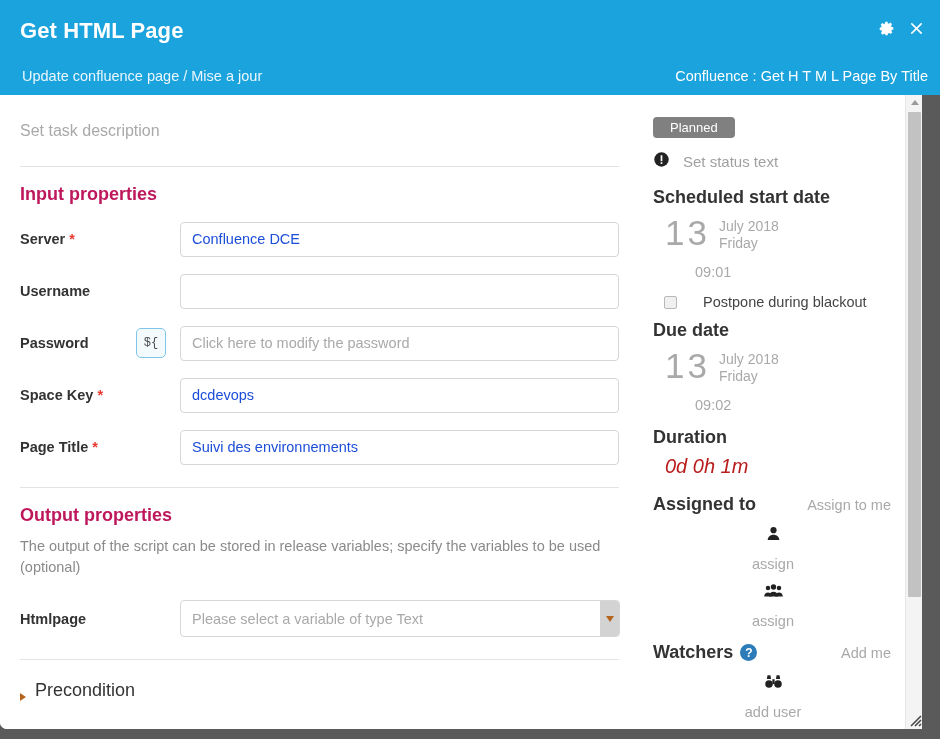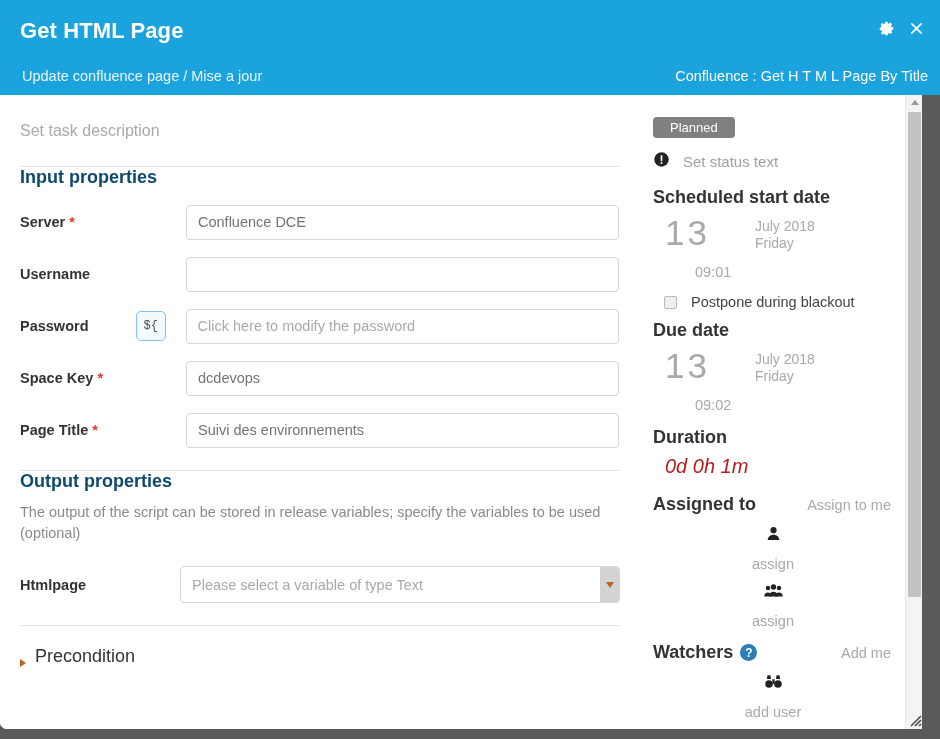--- a/index.html
+++ b/index.html
@@ -86,23 +86,24 @@
     cursor: text;
   }
 
   .hr {
     margin-top: 26px;
     border-top: 1px solid #e2e2e2;
     width: 599px;
   }
 
   .section-title {
+    margin-top: 17px;
     font-size: 18px;
     font-weight: bold;
-    color: #0c4a6e;
+    color: #be185d;
   }
 
   .section-desc {
     margin-top: 10px;
     width: 600px;
     font-size: 14.5px;
     color: #8a8a8a;
     line-height: 1.45;
   }
 
@@ -122,25 +123,24 @@
   }
   .req { color: #e8392f; font-weight: bold; }
 
   .text-input {
     width: 440px;
     height: 35px;
     border: 1px solid #d6d6d6;
     border-radius: 4px;
     background: #ffffff;
     font-size: 14.5px;
-    color: #737373;
+    color: #1d4ed8;
     padding: 0 11px;
     font-family: "Liberation Sans", sans-serif;
     outline: none;
-    margin-left: 6px;
   }
   .text-input::placeholder { color: #a9a9a9; }
 
   .var-btn {
     width: 30px; height: 30px;
     border: 1px solid #7ec5e8;
     border-radius: 5px;
     background: #f2fafd;
     color: #4a4a4a;
     font-size: 12px;
@@ -240,21 +240,20 @@
     font-size: 18px;
     font-weight: bold;
     color: #333333;
   }
 
   .date-block {
     margin-top: 8px;
     display: flex;
     align-items: flex-start;
     padding-left: 12px;
-    gap: 36px;
   }
   .date-day {
     font-size: 35px;
     color: #a9a9a9;
     line-height: 0.95;
     letter-spacing: 3px;
     cursor: pointer;
   }
   .date-my {
     margin-left: 9px;
@@ -269,21 +268,21 @@
     padding-left: 42px;
     font-size: 14.5px;
     color: #a9a9a9;
     cursor: pointer;
   }
 
   .check-row {
     margin-top: 14px;
     display: flex;
     align-items: center;
-    gap: 14px;
+    gap: 26px;
     padding-left: 11px;
     cursor: pointer;
   }
   .checkbox {
     width: 13px; height: 13px;
     border: 1px solid #b9b9b9;
     border-radius: 2px;
     background: #f0f0f0;
   }
   .check-label { font-size: 14.5px; color: #444444; }

